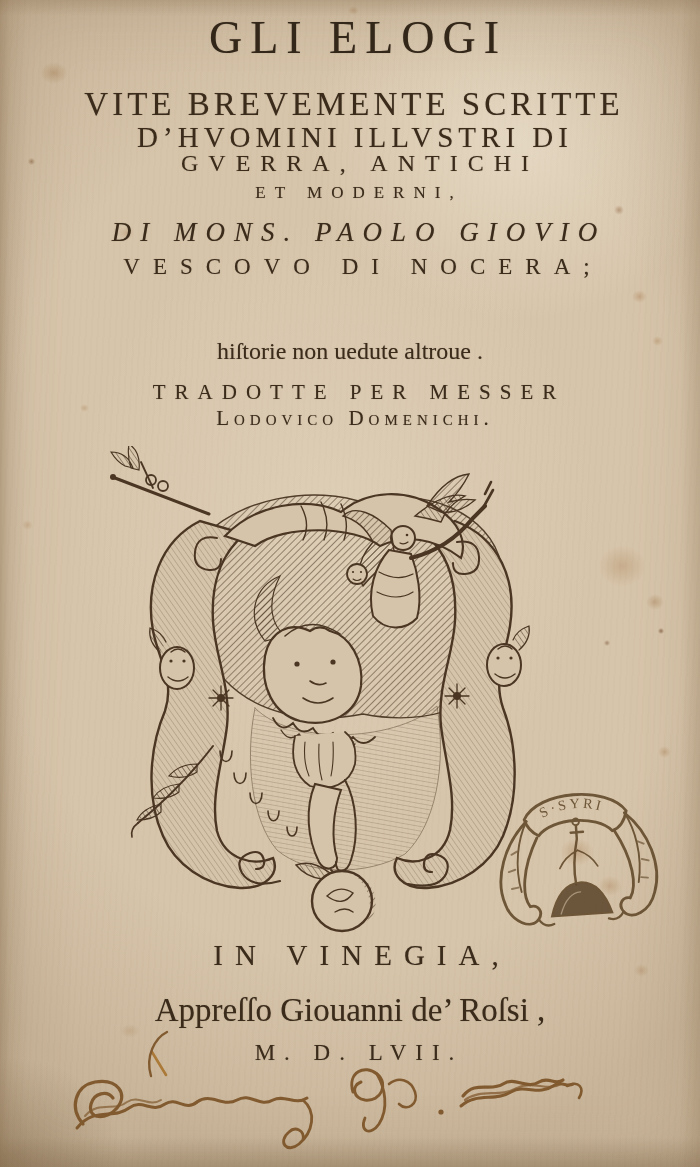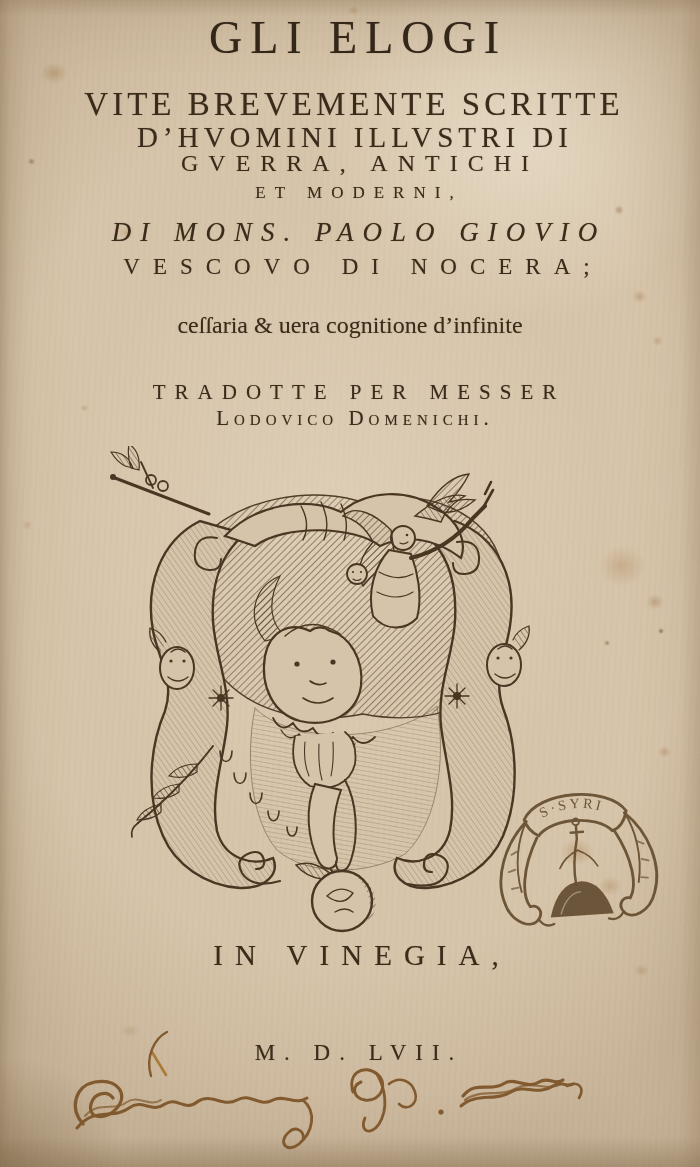--- a/index.html
+++ b/index.html
@@ -69,24 +69,25 @@
   <div class="spot" style="left:348px;top:6px;width:11px;height:9px;background:radial-gradient(rgba(140,90,40,.25),rgba(140,90,40,0) 70%);"></div>
   <div class="spot" style="left:120px;top:1024px;width:20px;height:14px;background:radial-gradient(rgba(150,100,50,.18),rgba(150,100,50,0) 70%);"></div>
 
   <div class="ln t1">GLI ELOGI</div>
   <div class="ln t2">VITE BREVEMENTE SCRITTE</div>
   <div class="ln t3">D’HVOMINI ILLVSTRI DI</div>
   <div class="ln t4">GVERRA, ANTICHI</div>
   <div class="ln t5">ET MODERNI,</div>
   <div class="ln t6">DI MONS. PAOLO GIOVIO</div>
   <div class="ln t7">VESCOVO DI NOCERA;</div>
-  <div class="ln t9">ceſſaria &amp; uera cognitione d’infinite</div>
+  <div class="ln t10">hiſtorie non uedute altroue .</div>
   <div class="ln t11">TRADOTTE PER MESSER</div>
   <div class="ln t12">Lodovico Domenichi.</div>
   <div class="ln t13">IN VINEGIA,</div>
+  <div class="ln t14">Appreſſo Giouanni de’ Roſsi ,</div>
   <div class="ln t15">M. D. LVII.</div>
 
   <svg class="art" style="left:105px;top:446px;" width="445" height="500" viewBox="0 0 445 500">
     <defs>
       <pattern id="h1" width="5" height="5" patternUnits="userSpaceOnUse" patternTransform="rotate(45)">
         <line x1="0" y1="0" x2="0" y2="5" stroke="#4a3623" stroke-width="1.1"></line>
       </pattern>
       <pattern id="h2" width="4.5" height="4.5" patternUnits="userSpaceOnUse" patternTransform="rotate(-35)">
         <line x1="0" y1="0" x2="0" y2="4.5" stroke="#4a3623" stroke-width="0.9"></line>
       </pattern>

